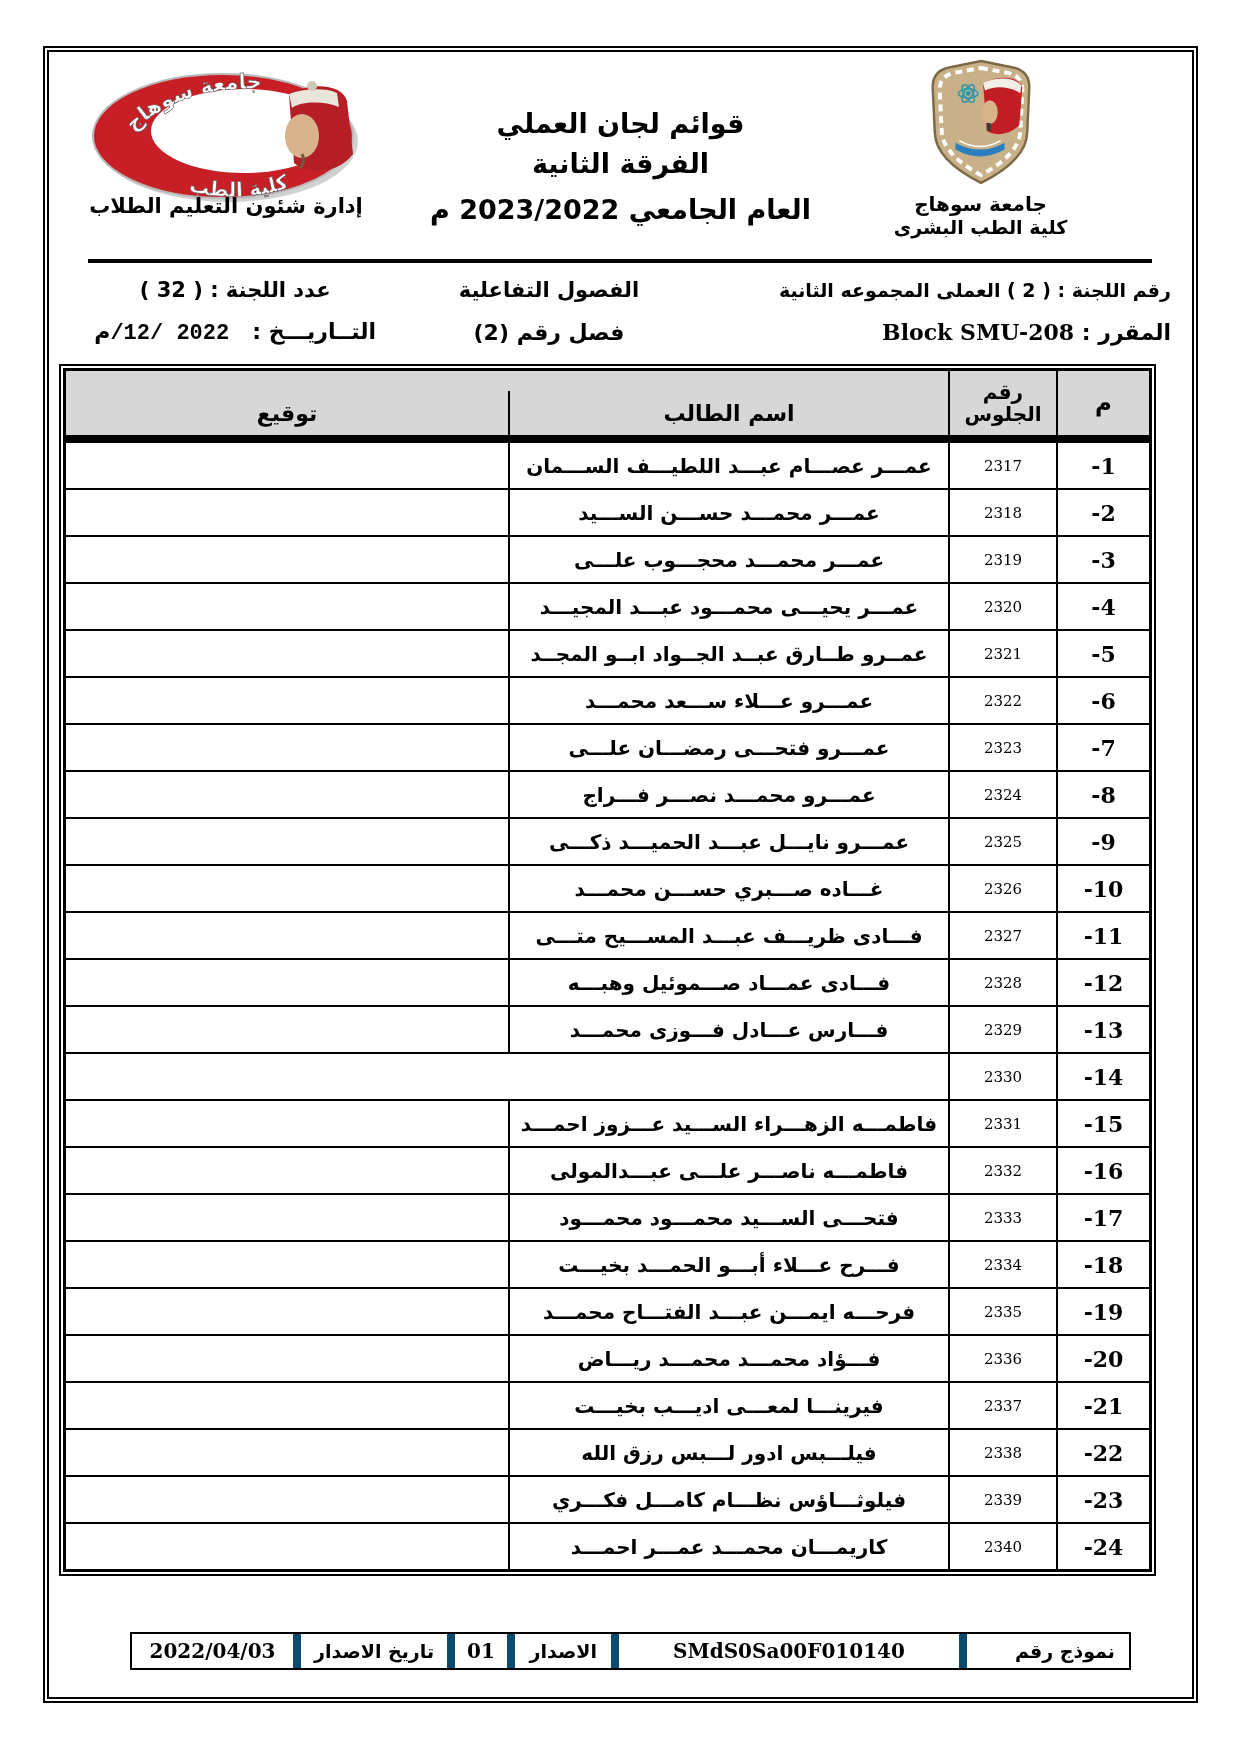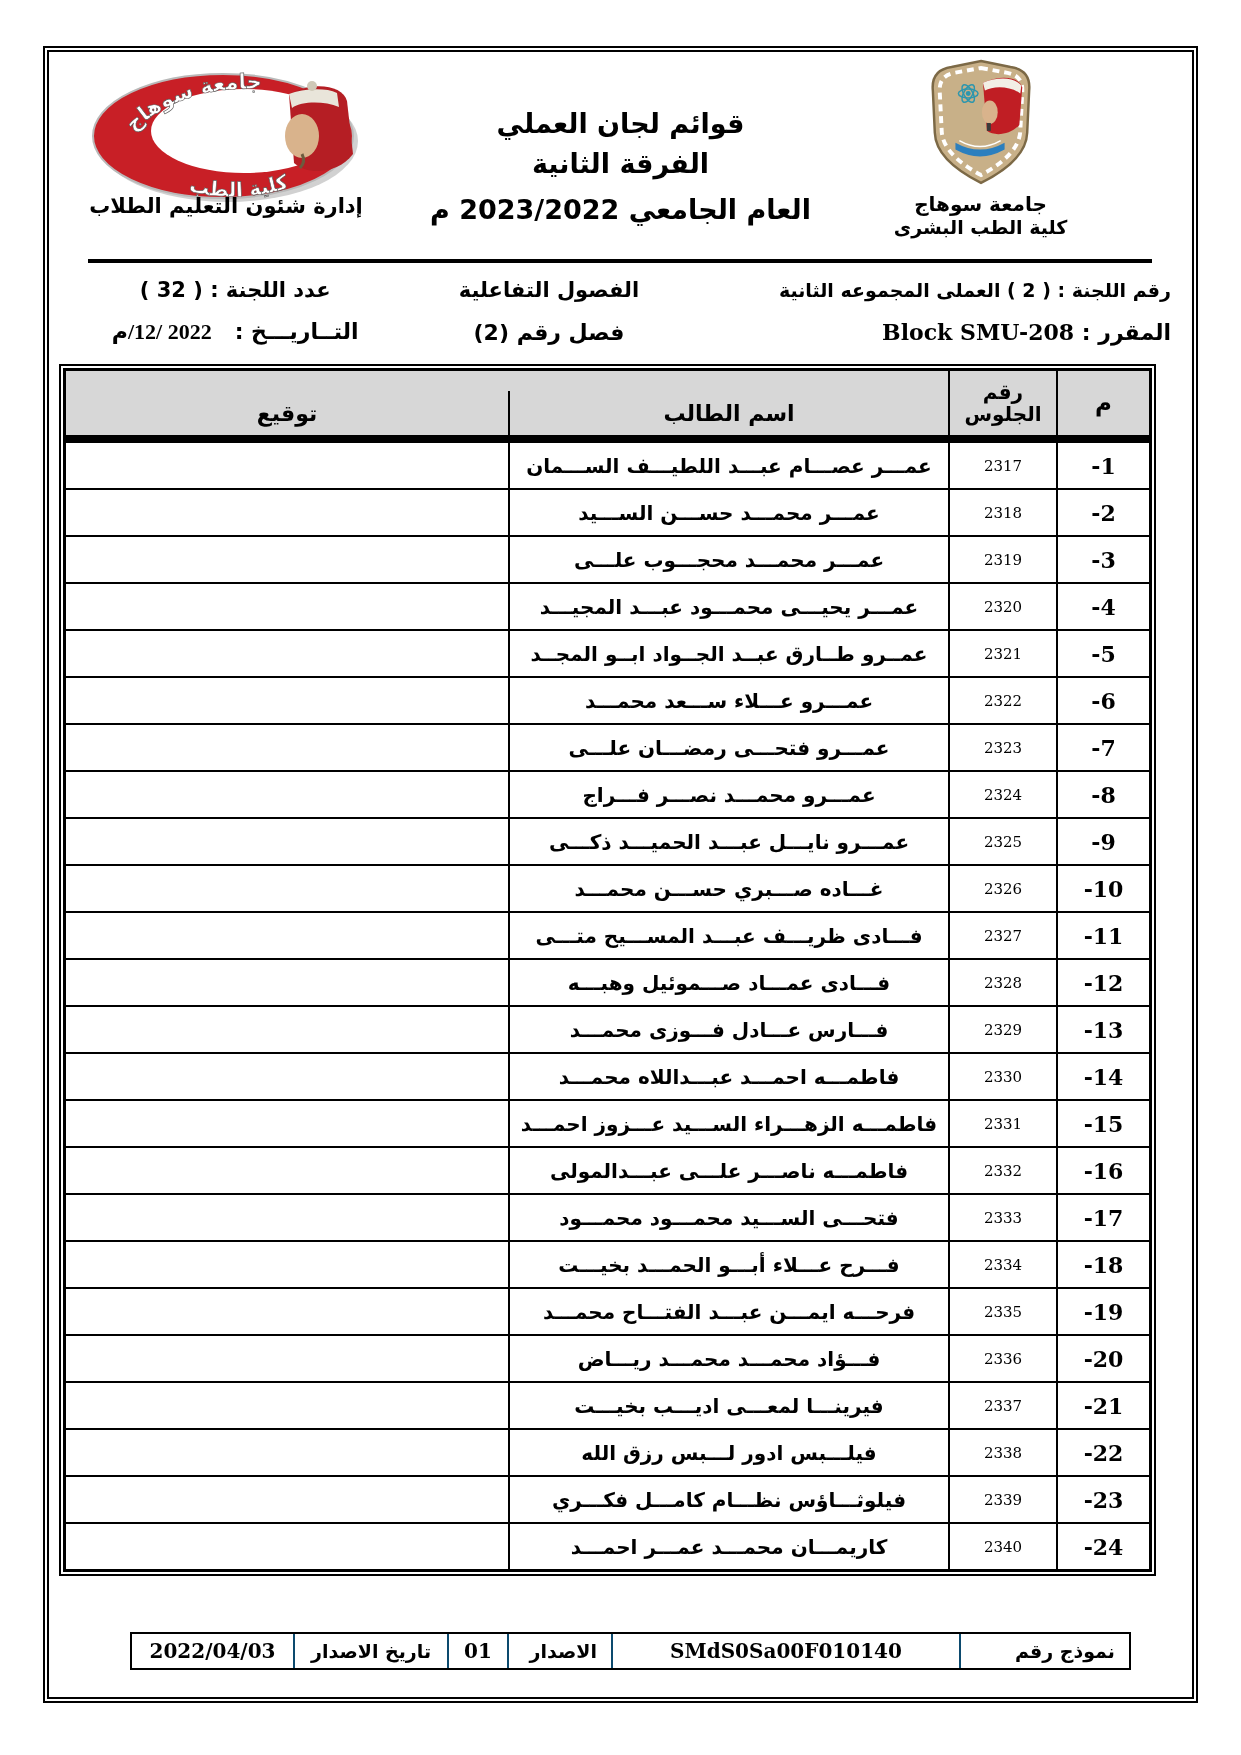--- a/index.html
+++ b/index.html
@@ -27,42 +27,42 @@
   
   .info{position:absolute;left:70px;top:270px;width:1101px;direction:rtl;font-weight:bold;}
   .irow{display:flex;align-items:center;}
   .irow1{height:40px;font-size:21px;}
   .irow2{height:44px;font-size:22px;}
   .c-right{flex:0 0 43%;text-align:right;padding-left:10px;}
   .c-mid{flex:0 0 27%;text-align:center;}
   .c-left{flex:0 0 30%;text-align:center;}
   .irow1 .c-right{font-size:19px;}
   .course-val,.serifnum{font-family:"DejaVu Serif","Liberation Serif",serif;}
-  .date-val{font-family:Liberation Serif, serif;}
+  .date-val{font-family:Liberation Mono, monospace;}
 
   
   .tbl{position:absolute;left:63px;top:368px;width:1089px;border:3px solid #000;
        outline:2px solid #000;outline-offset:2px;background:#fff;}
   .hrow,.trow{display:grid;grid-template-columns:93px 108px 440px 1fr;direction:rtl;}
   .hrow{height:70px;background:#d7d7d7;border-bottom:6px solid #000;}
   .trow{height:47px;border-top:2px solid #000;background:#fff;}
   .cell{display:flex;align-items:center;justify-content:center;border-left:2px solid #000;
         overflow:hidden;}
   .cell:last-child{border-left:none;}
   .h-serial{font-size:23px;font-weight:bold;}
   .h-seat{font-size:20px;font-weight:bold;text-align:center;line-height:22px;padding:15px 4px;}
   .h-name,.h-sig{font-size:22px;font-weight:bold;margin-top:20px;}
   .serial{font-family:"DejaVu Serif","Liberation Serif",serif;font-weight:bold;font-size:22px;direction:ltr;}
   .seat{font-family:"DejaVu Serif","Liberation Serif",serif;font-weight:normal;font-size:15px;text-align:right;}
   .name{font-weight:bold;font-size:20px;padding:0 8px;white-space:nowrap;}
 
   
   .footer{position:absolute;left:130px;top:1632px;width:1001px;height:38px;border:2px solid #000;
     display:grid;grid-template-columns:170px 348px 104px 60px 154px 1fr;direction:rtl;}
-  .fcell{display:flex;align-items:center;justify-content:center;border-left:2px solid #0c4a6e;
+  .fcell{display:flex;align-items:center;justify-content:center;border-left:8px solid #0c4a6e;
     font-weight:bold;font-size:19px;}
   .fcell:last-child{border-left:none;}
   .fcell.lab{justify-content:flex-start;padding-right:14px;}
   .fcell.num{font-family:"DejaVu Serif","Liberation Serif",serif;font-size:20px;}
 </style>
 </head>
 <body>
 
 <div class="page">
   <div class="frame"></div>
@@ -232,21 +232,20 @@
       <div class="trow">
         <div class="cell serial">-13</div>
         <div class="cell seat">2329</div>
         <div class="cell name">فـــارس عـــادل فـــوزى محمـــد</div>
         <div class="cell sig"></div>
       </div>
 
       <div class="trow">
         <div class="cell serial">-14</div>
         <div class="cell seat">2330</div>
-        <div class="cell name">فاطمـــه احمـــد عبـــداللاه محمـــد</div>
         <div class="cell sig"></div>
       </div>
 
       <div class="trow">
         <div class="cell serial">-15</div>
         <div class="cell seat">2331</div>
         <div class="cell name">فاطمـــه الزهـــراء الســـيد عـــزوز احمـــد</div>
         <div class="cell sig"></div>
       </div>
 

